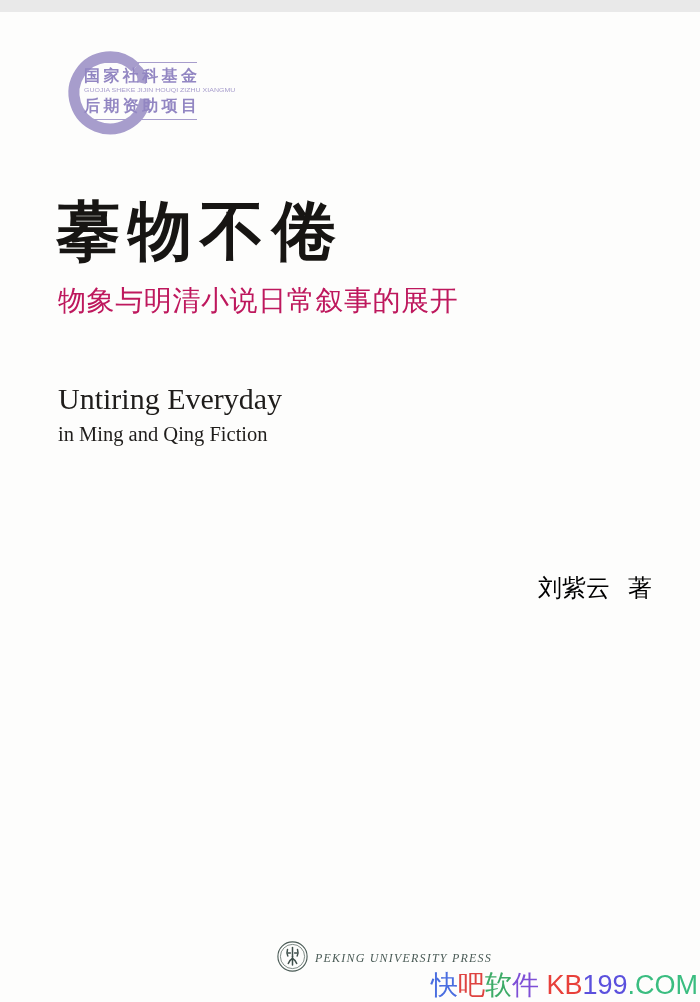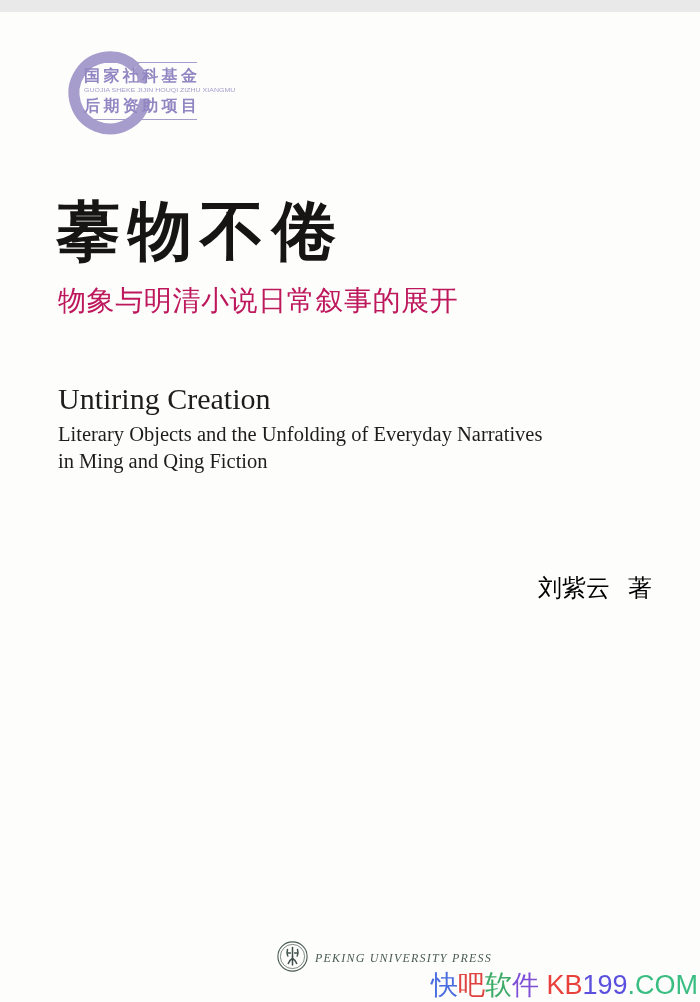--- a/index.html
+++ b/index.html
@@ -88,23 +88,22 @@
       <div class="nssf-row">国家社科基金</div>
       <div class="nssf-pinyin">GUOJIA SHEKE JIJIN HOUQI ZIZHU XIANGMU</div>
       <div class="nssf-row">后期资助项目</div>
     </div>
   </div>
 
   <div class="main-title">摹物不倦</div>
   <div class="sub-title">物象与明清小说日常叙事的展开</div>
 
   <div class="en-block">
-    <div class="en-title">Untiring Creation</div>
+    <div class="en-title">Untiring Everyday</div>
     <div class="en-sub">
-      <div>Literary Objects and the Unfolding of Everyday Narratives</div>
       <div>in Ming and Qing Fiction</div>
     </div>
   </div>
 
   <div class="author">
     <span>刘紫云</span><span class="role">著</span>
   </div>
 
   <div class="publisher">
     <svg class="pku-seal" width="31" height="31" viewBox="0 0 31 31">

